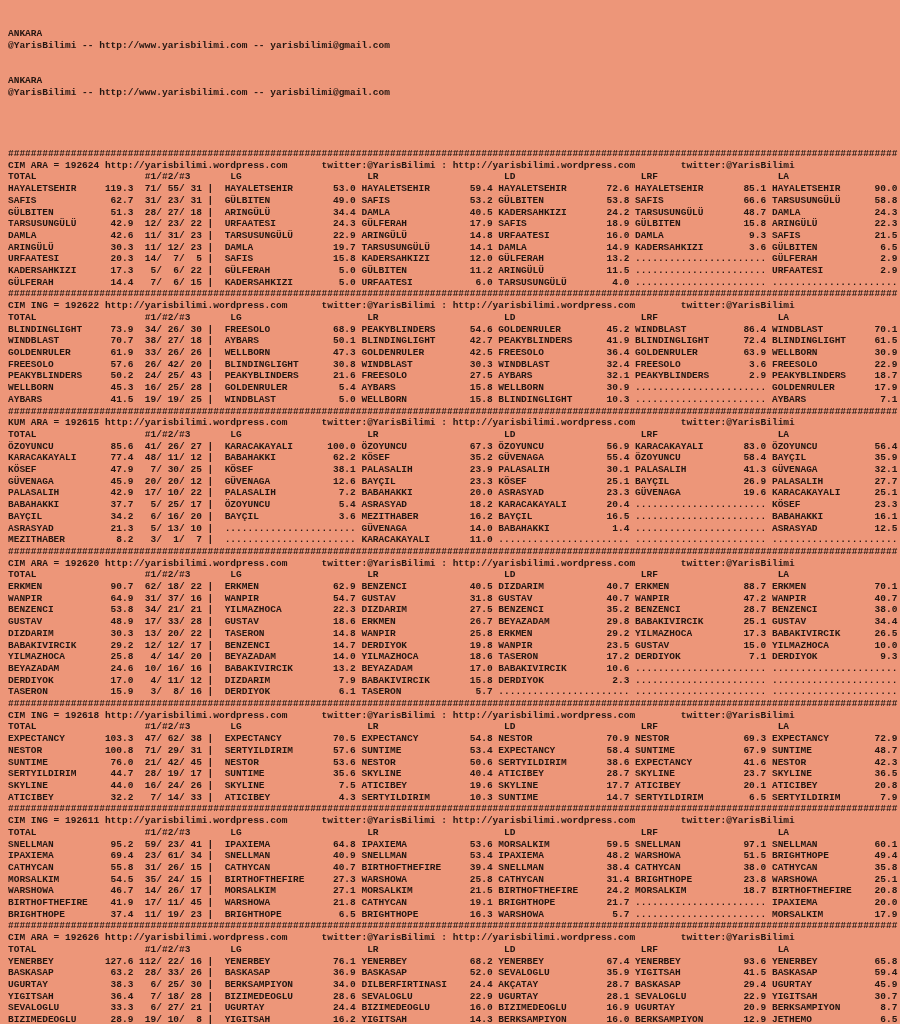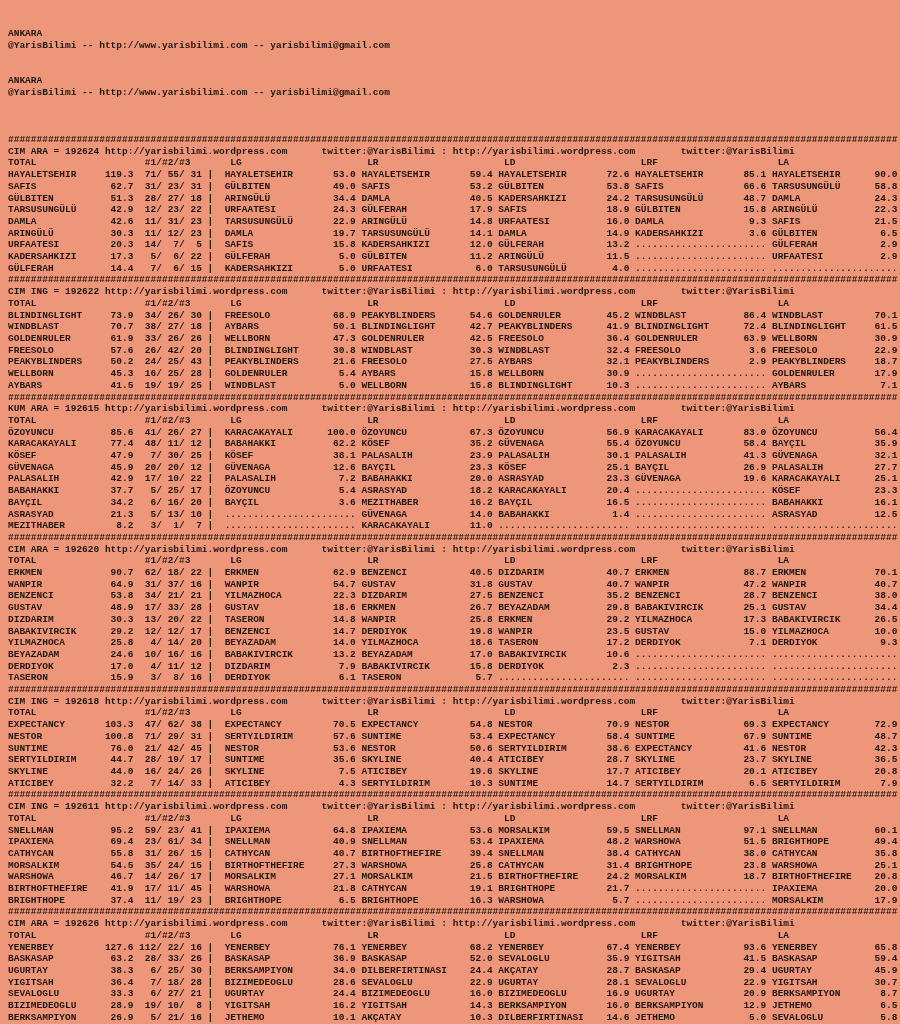--- a/index.html
+++ b/index.html
@@ -10,21 +10,21 @@
   .screen{
     padding:5px 0 0 8px;
     font-family:"Liberation Mono","DejaVu Sans Mono",monospace;
     font-size:9.5px;
     font-weight:bold;
     line-height:11.7px;
     color:#241611;
     white-space:pre;
   }
   pre{margin:0;font:inherit;white-space:pre;}
-  .masthead{margin-bottom:12px;}
+  .masthead{margin-bottom:26px;}
 </style>
 </head>
 <body>
 
 <div class="screen">
   <pre class="masthead">ANKARA
 @YarisBilimi -- http://www.yarisbilimi.com -- yarisbilimi@gmail.com
 
 
 ANKARA

